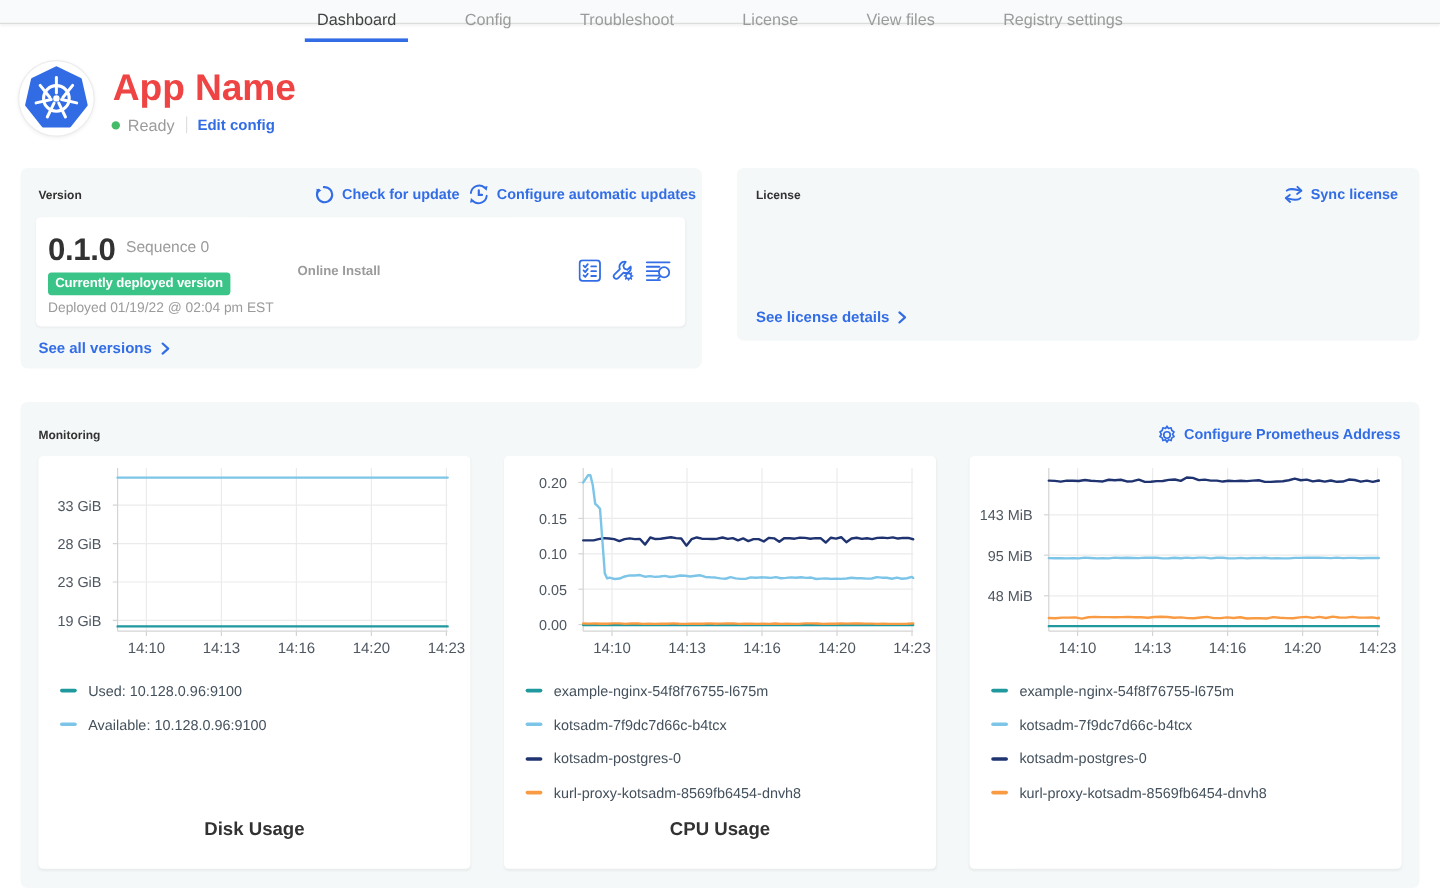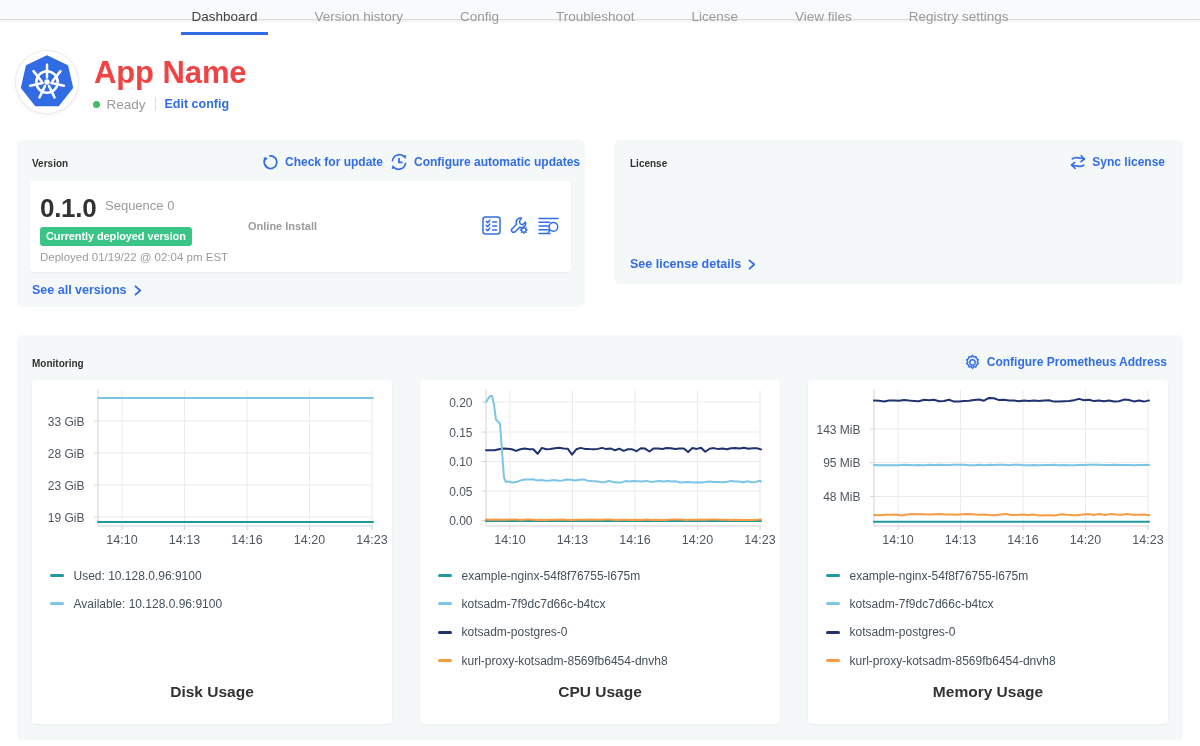--- a/index.html
+++ b/index.html
@@ -49,21 +49,20 @@
 .lrow { position:absolute; left:18px; height:14px; display:flex; align-items:center; }
 .dash { width:14px; height:3px; border-radius:1.5px; display:inline-block; margin-right:9.5px; flex:none; }
 .ltext { font-size:12px; color:#44515c; }
 .chtitle-in { position:absolute; top:302px; width:100%; text-align:center; font-size:15.5px; line-height:19px; font-weight:700; color:#323232; }
 </style>
 </head>
 <body>
 
 <div class="nav">
   <div class="tab active">Dashboard</div>
-  <div class="tab">Version history</div>
   <div class="tab">Config</div>
   <div class="tab">Troubleshoot</div>
   <div class="tab">License</div>
   <div class="tab">View files</div>
   <div class="tab">Registry settings</div>
 </div>
 
 <div class="appicon">
   <svg width="62" height="62" viewBox="0 0 62 62">
     <g transform="translate(31,31) scale(0.89) translate(-31,-31)">
@@ -333,15 +332,14 @@
         <span class="ltext">kotsadm-7f9dc7d66c-b4tcx</span>
       </div>
 <div class="lrow" style="top:245.3px">
         <span class="dash" style="background:#1f3370"></span>
         <span class="ltext">kotsadm-postgres-0</span>
       </div>
 <div class="lrow" style="top:273.7px">
         <span class="dash" style="background:#f99b43"></span>
         <span class="ltext">kurl-proxy-kotsadm-8569fb6454-dnvh8</span>
       </div>
-    <div class="chtitle-in">Memory Usage</div>
   </div>
 </div>
 
 </body></html>

